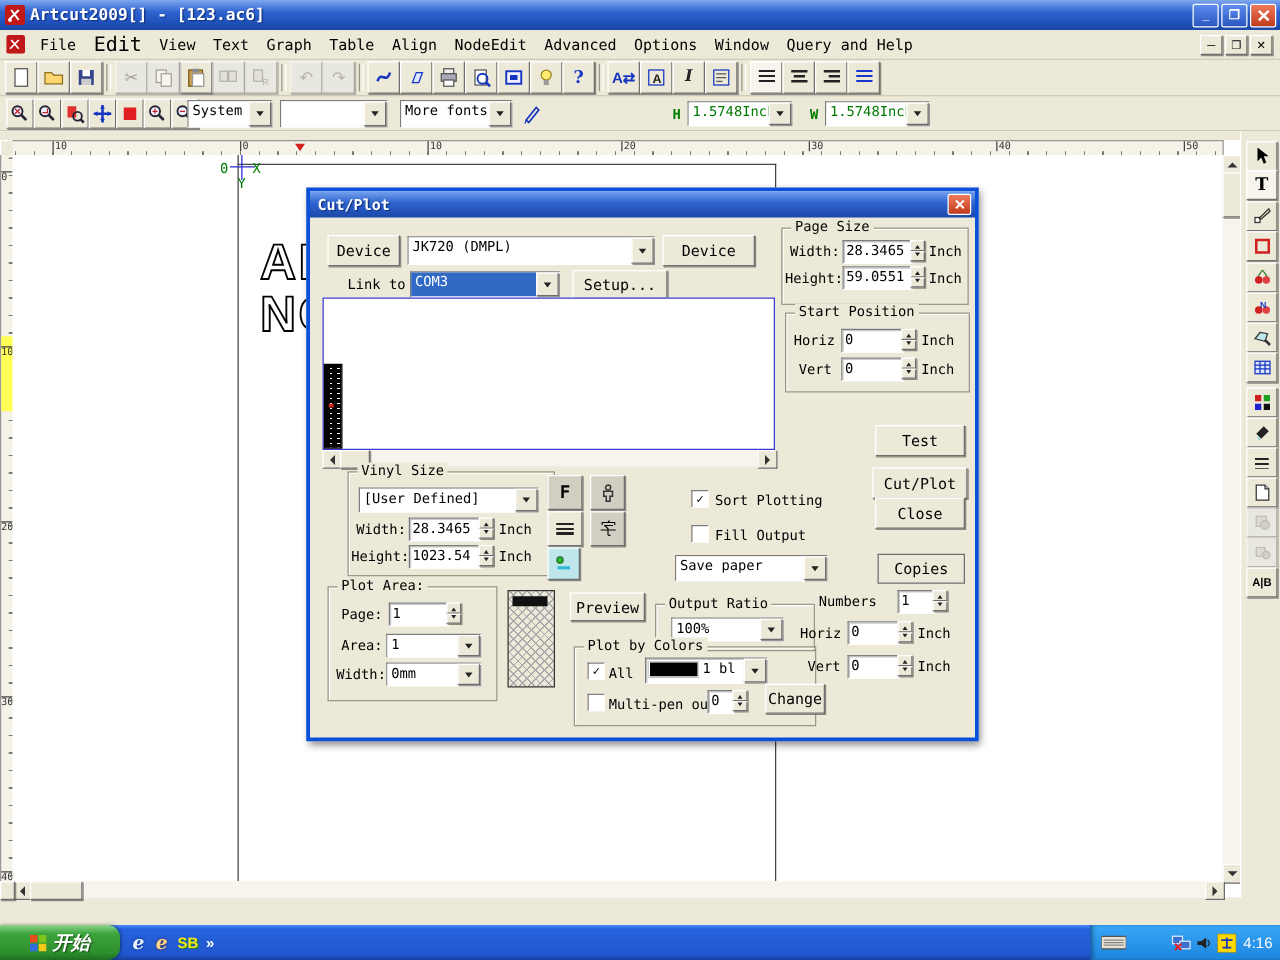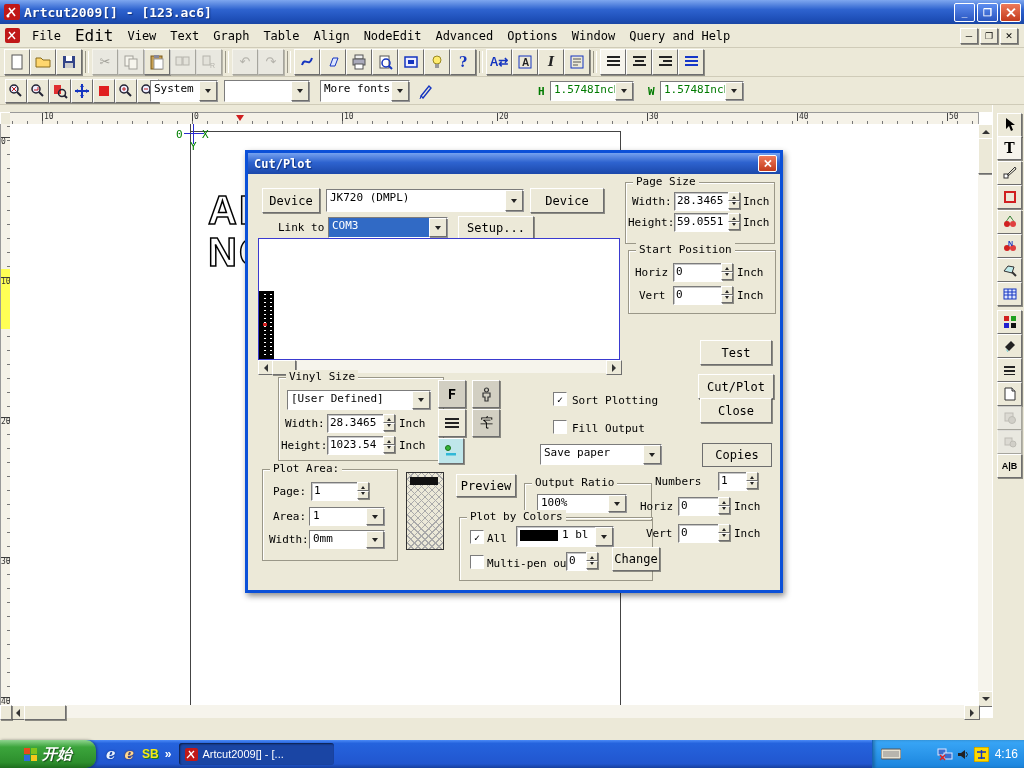--- a/index.html
+++ b/index.html
@@ -571,29 +571,20 @@
 
   <div id="task" class="a">
     <div id="startbtn">
       <span class="flag"></span>
       <span>开始</span>
     </div>
     <span class="ic" style="margin-left:10px;font:italic bold 15px 'DejaVu Serif',serif;color:#eaf2ff;text-shadow:0 0 2px #0a2a70;">e</span>
     <span class="ic" style="margin-left:9px;font:italic bold 15px 'DejaVu Serif',serif;color:#ffd890;text-shadow:0 0 2px #702a0a;">e</span>
     <span class="ic" style="margin-left:8px;font:bold 12px 'Liberation Sans',sans-serif;color:#f4e71c;text-shadow:1px 1px 0 #1c7a1c;">SB</span>
     <span class="ic" style="margin-left:6px;color:#fff;font:bold 12px sans-serif;">»</span>
-    <div class="taskbtn active">
-      <span class="ic">
-          <svg width="13" height="13">
-            <rect width="13" height="13" rx="2" fill="#c01818"></rect>
-            <path d="M2 10 L9 3 M4 3 l5 7" stroke="#fff" stroke-width="1.3"></path>
-          </svg>
-        </span>
-      <span>Artcut2009[] - [...</span>
-    </div>
     <div id="tray">
       <span class="ic">
           <svg width="20" height="12">
             <rect x="0" y="1" width="20" height="10" rx="1" fill="#e6e2d2" stroke="#555"></rect>
             <path d="M2 4h16M2 6h16M2 8h16" stroke="#888"></path>
           </svg>
         </span>
       <span style="flex:1"></span>
       <span class="ic">
           <svg width="16" height="13">

